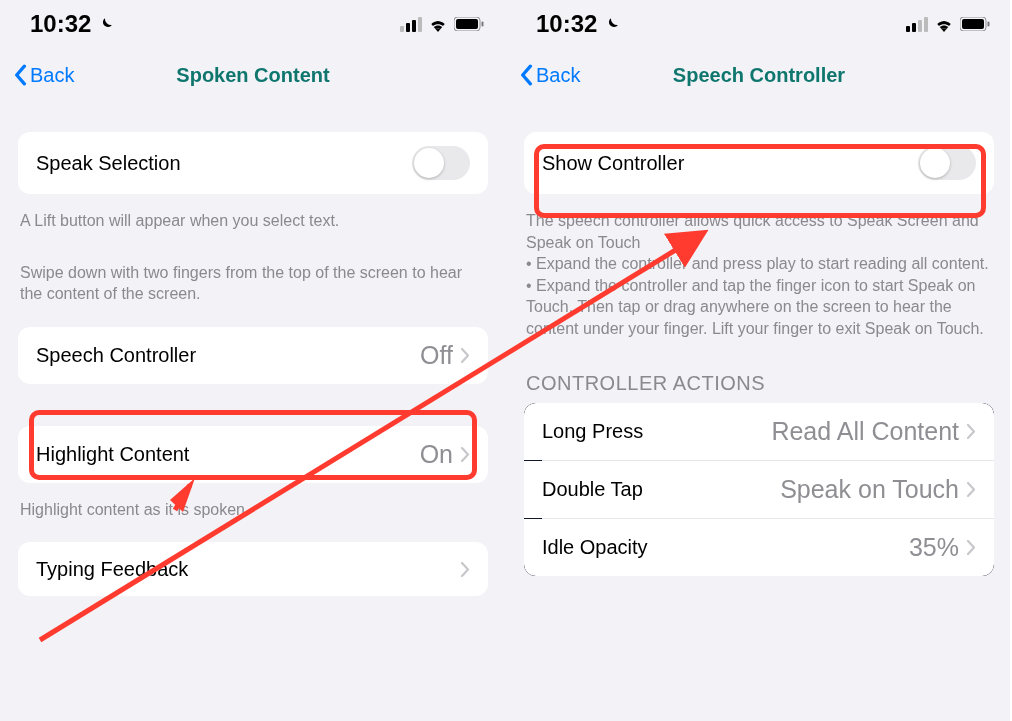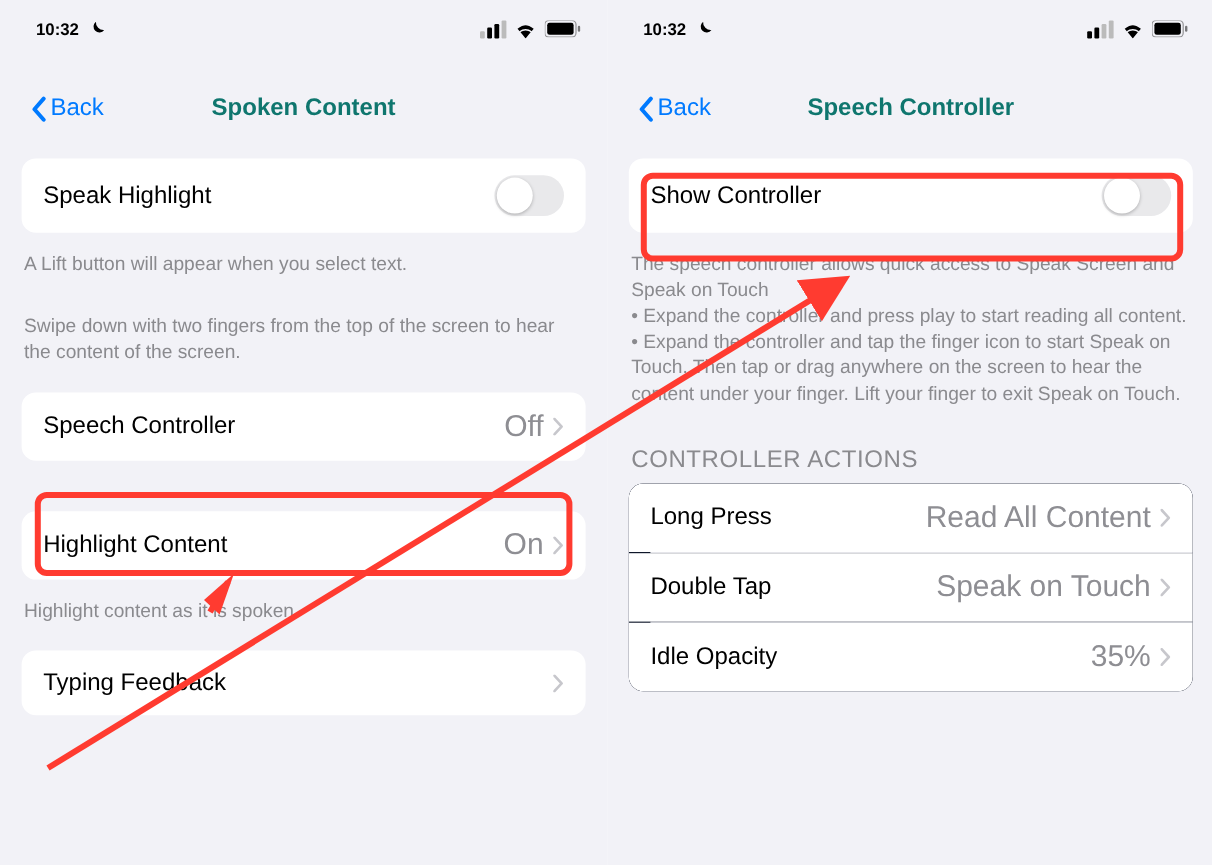--- a/index.html
+++ b/index.html
@@ -22,39 +22,39 @@
   .phone-left { left: 0; }
   .phone-right { left: 506px; }
 
   
   .status-bar {
     height: 48px;
     display: flex;
     align-items: center;
     justify-content: space-between;
     padding: 0 22px 0 30px;
-    font-size: 14px;
+    font-size: 24px;
     font-weight: 600;
     color: #000;
   }
   .status-left { display: flex; align-items: center; gap: 6px; }
   .moon-icon svg { display:block; }
   .status-right { display: flex; align-items: center; gap: 6px; }
   .signal-dots { display: flex; gap: 2px; align-items: flex-end; }
   .signal-dot { width: 4px; background: #bbb; border-radius: 1px; }
   .signal-dot.on { background: #000; }
   .wifi-icon svg, .battery-icon svg { display: block; }
 
   
   .nav-bar {
     height: 54px;
     display: flex;
-    align-items: flex-end;
+    align-items: center;
     position: relative;
-    padding: 0 24px;
+    padding: 0 12px;
   }
   .back-btn {
     display: flex;
     align-items: center;
     gap: 2px;
     color: #007aff;
     font-size: 20px;
     font-weight: 400;
     cursor: pointer;
   }
@@ -176,21 +176,21 @@
           <path d="M10 2 L3 10 L10 18" stroke="#007aff" stroke-width="3" fill="none" stroke-linecap="round" stroke-linejoin="round"></path>
         </svg>
       <span>Back</span>
     </div>
     <div class="nav-title">Spoken Content</div>
   </div>
 
   <div class="content">
     <div class="group">
       <div class="cell">
-        <span>Speak Highlight</span>
+        <span>Speak Selection</span>
         <span class="toggle">
             <span class="knob"></span>
           </span>
       </div>
     </div>
     <div class="footer-text">A Lift button will appear when you select text.</div>
 
     <div class="footer-text">Swipe down with two fingers from the top of the screen to hear the content of the screen.</div>
 
     <div class="group">

